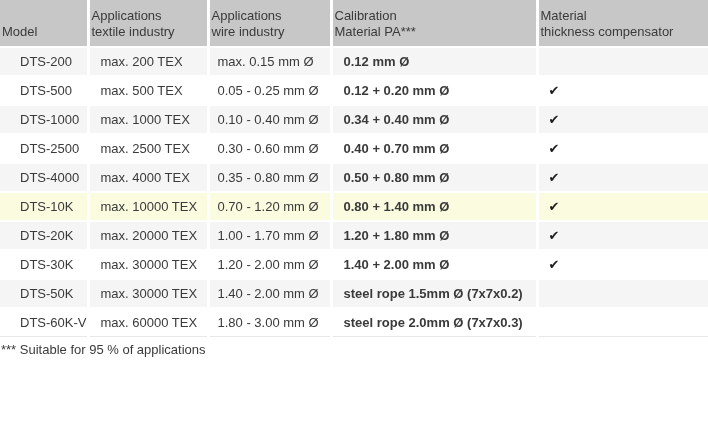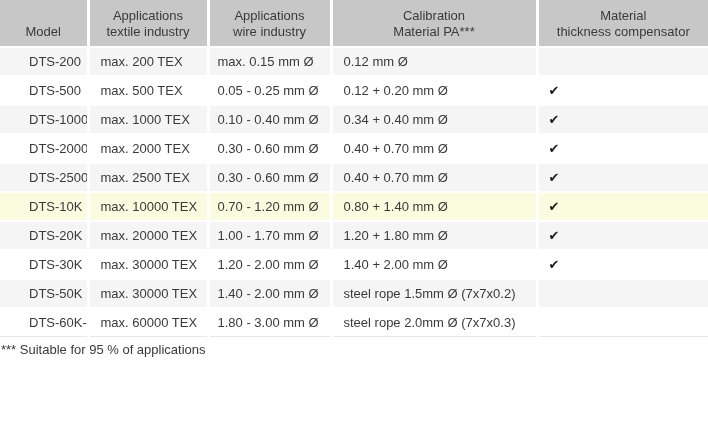--- a/index.html
+++ b/index.html
@@ -19,39 +19,39 @@
   th, td {
     border-right: 3px solid #ffffff;
     border-bottom: 2px solid #ffffff;
     overflow: hidden;
     white-space: nowrap;
   }
   th:last-child, td:last-child { border-right: none; }
   th {
     background: var(--header-bg, #c7c7c7);
     vertical-align: bottom;
-    text-align: center;
+    text-align: left;
     font-weight: normal;
     height: 47px;
     box-sizing: border-box;
     padding: 0 2px 6px 2px;
   }
   .h-line { line-height: 16px; }
   td {
     height: 27px;
     padding: 0;
     vertical-align: middle;
   }
   tbody tr:nth-child(odd) td { background: var(--row-stripe, #f5f5f6); }
   tbody tr.hl td { background: var(--highlight, #fbfbdf); }
   tbody tr:last-child td { border-bottom: 1px solid #e7e7e7; }
-  td.c1 { padding-left: 29px; }
+  td.c1 { padding-left: 20px; }
   td.c2 { padding-left: 11px; }
   td.c3 { padding-left: 8px; }
-  td.c4 { padding-left: 11px; }
+  td.c4 { padding-left: 11px; font-weight: bold; }
   td.c5 { padding-left: 10px; }
   .check {
     color: var(--check, #1b1b1b);
     font-size: 13px;
     line-height: 1;
   }
   .footnote {
     margin: 5px 4px 0 1px;
     color: var(--text, #3a3a3a);
   }
@@ -110,36 +110,36 @@
   </tr>
 
   <tr>
     <td class="c1">DTS-1000</td>
     <td class="c2">max. 1000 TEX</td>
     <td class="c3">0.10 - 0.40 mm Ø</td>
     <td class="c4">0.34 + 0.40 mm Ø</td>
     <td class="c5"><span class="check">✔</span></td>
   </tr>
 
-  <tr>
-    <td class="c1">DTS-2000</td>
-    <td class="c2">max. 2000 TEX</td>
-    <td class="c3">0.30 - 0.60 mm Ø</td>
-    <td class="c4">0.40 + 0.70 mm Ø</td>
-    <td class="c5"><span class="check">✔</span></td>
-  </tr>
 
   <tr>
     <td class="c1">DTS-2500</td>
     <td class="c2">max. 2500 TEX</td>
     <td class="c3">0.30 - 0.60 mm Ø</td>
     <td class="c4">0.40 + 0.70 mm Ø</td>
     <td class="c5"><span class="check">✔</span></td>
   </tr>
 
+  <tr>
+    <td class="c1">DTS-4000</td>
+    <td class="c2">max. 4000 TEX</td>
+    <td class="c3">0.35 - 0.80 mm Ø</td>
+    <td class="c4">0.50 + 0.80 mm Ø</td>
+    <td class="c5"><span class="check">✔</span></td>
+  </tr>
 
 
   <tr class="hl">
     <td class="c1">DTS-10K</td>
     <td class="c2">max. 10000 TEX</td>
     <td class="c3">0.70 - 1.20 mm Ø</td>
     <td class="c4">0.80 + 1.40 mm Ø</td>
     <td class="c5"><span class="check">✔</span></td>
   </tr>
 

